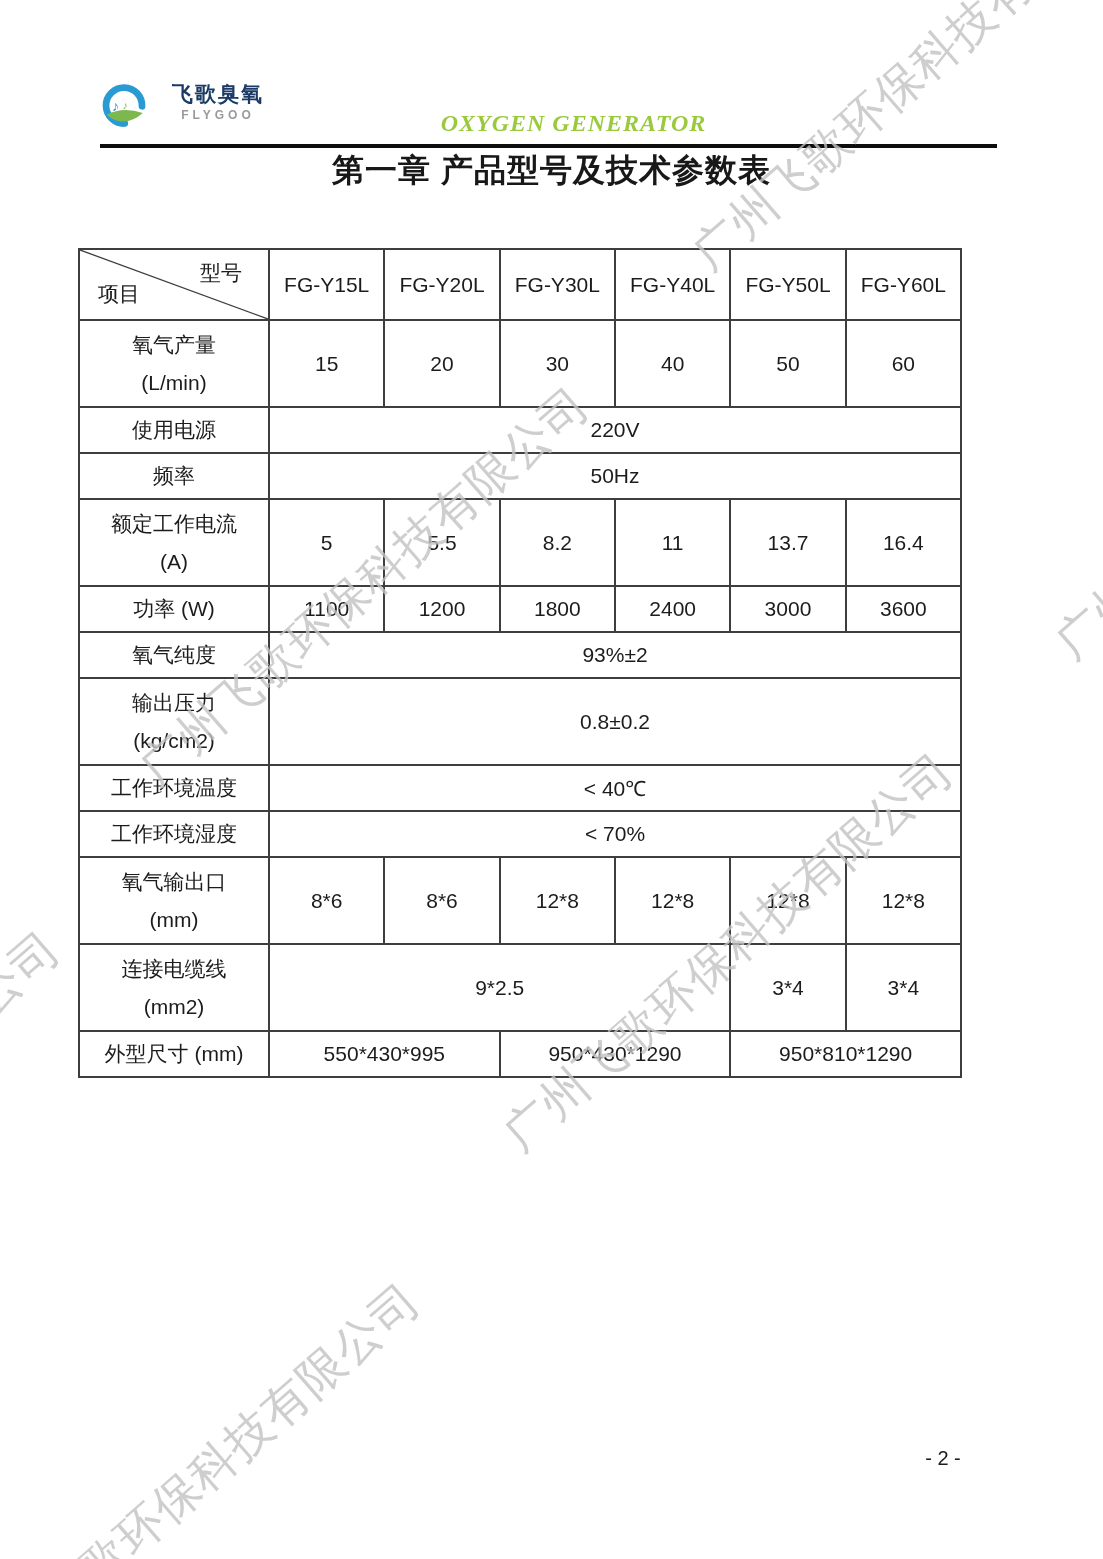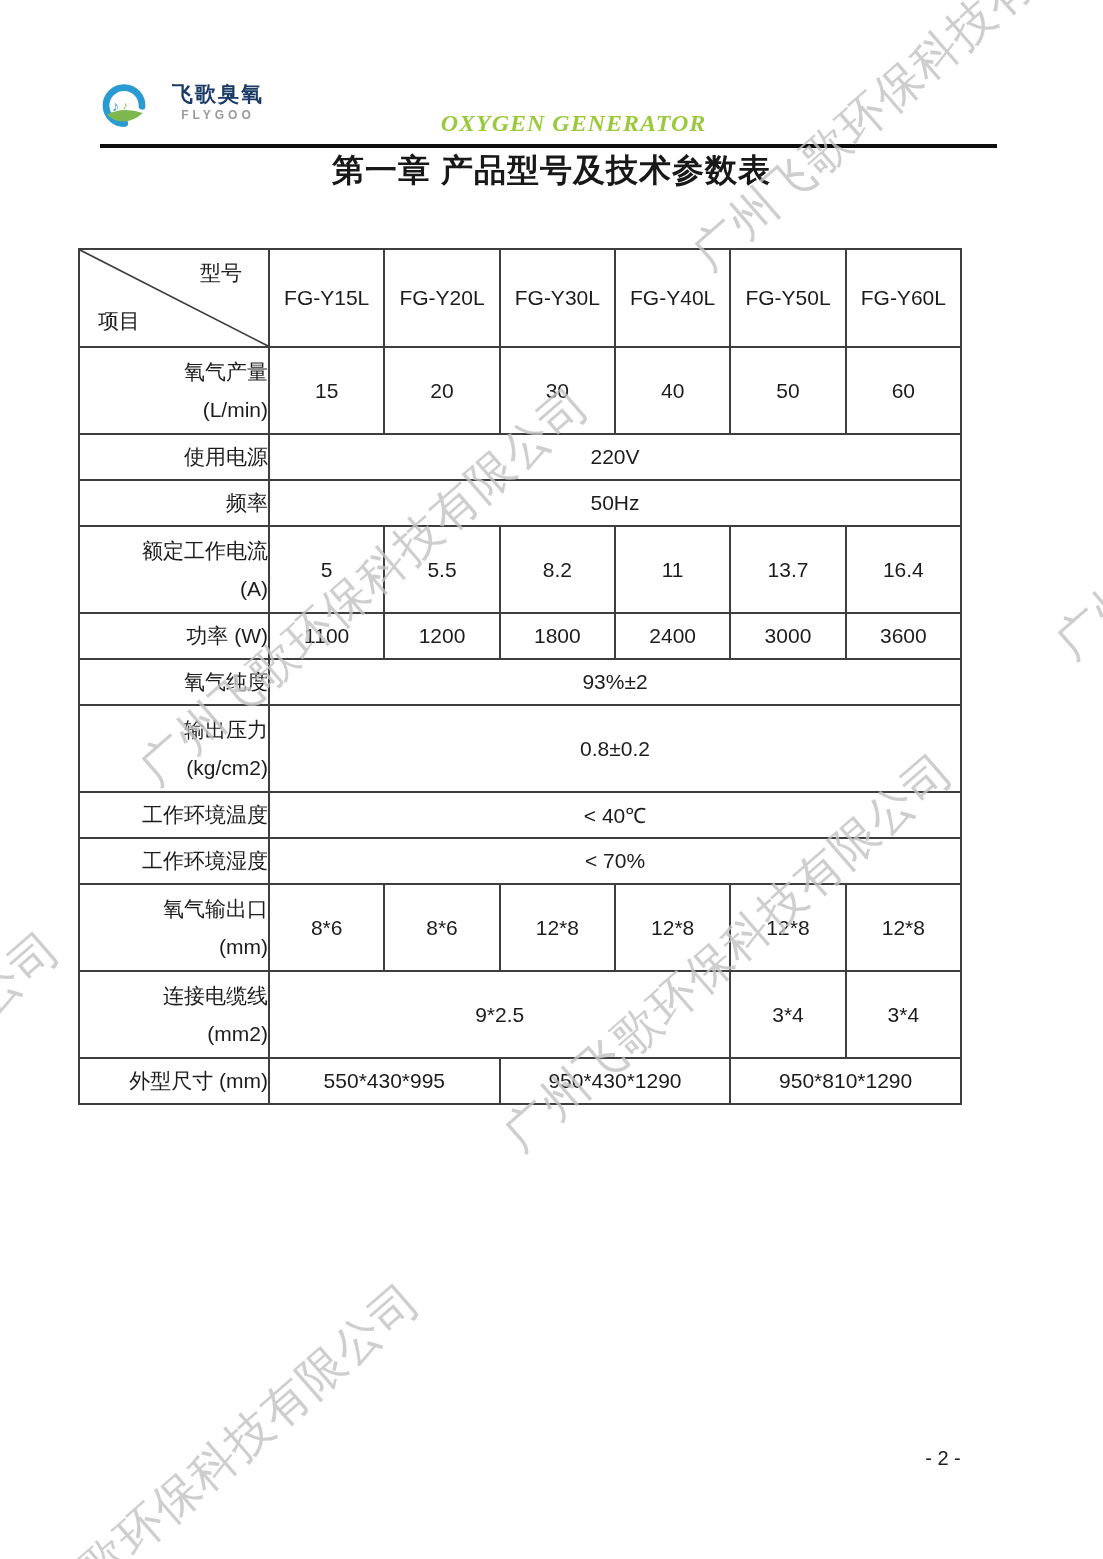--- a/index.html
+++ b/index.html
@@ -25,22 +25,22 @@
   }
   
   table.spec{
     position:absolute; left:78px; top:248px; width:884px;
     border-collapse:collapse; table-layout:fixed; z-index:1;
   }
   table.spec td{
     border:2px solid #3e3e3e; text-align:center; vertical-align:middle;
     font-size:21px; color:#1c1c1c; padding:0;
   }
-  tr.hdr{height:98px;padding-left:44px;} tr.short{height:46px;} tr.tall{height:87px;}
-  td.label div{line-height:38px;text-align:right;}
+  tr.hdr{height:71px;padding-left:44px;} tr.short{height:46px;} tr.tall{height:87px;}
+  td.label div{line-height:38px;}
   td.corner{position:relative; padding:0;}
   td.corner svg.diag{position:absolute; left:0; top:0; width:100%; height:100%;}
   td.corner .c-model{position:absolute; right:26px; top:9px;}
   td.corner .c-item{position:absolute; left:18px; bottom:11px;}
   
   #wm-layer{position:absolute; left:0; top:0; width:100%; height:100%; pointer-events:none; z-index:3;}
   .wm{
     position:absolute; width:600px; text-align:center; white-space:nowrap;
     font-family:"DejaVu Serif", serif; font-size:47px; line-height:66px; letter-spacing:1px;
     color:#c3c3c3; opacity:.8; transform:rotate(-41deg);

